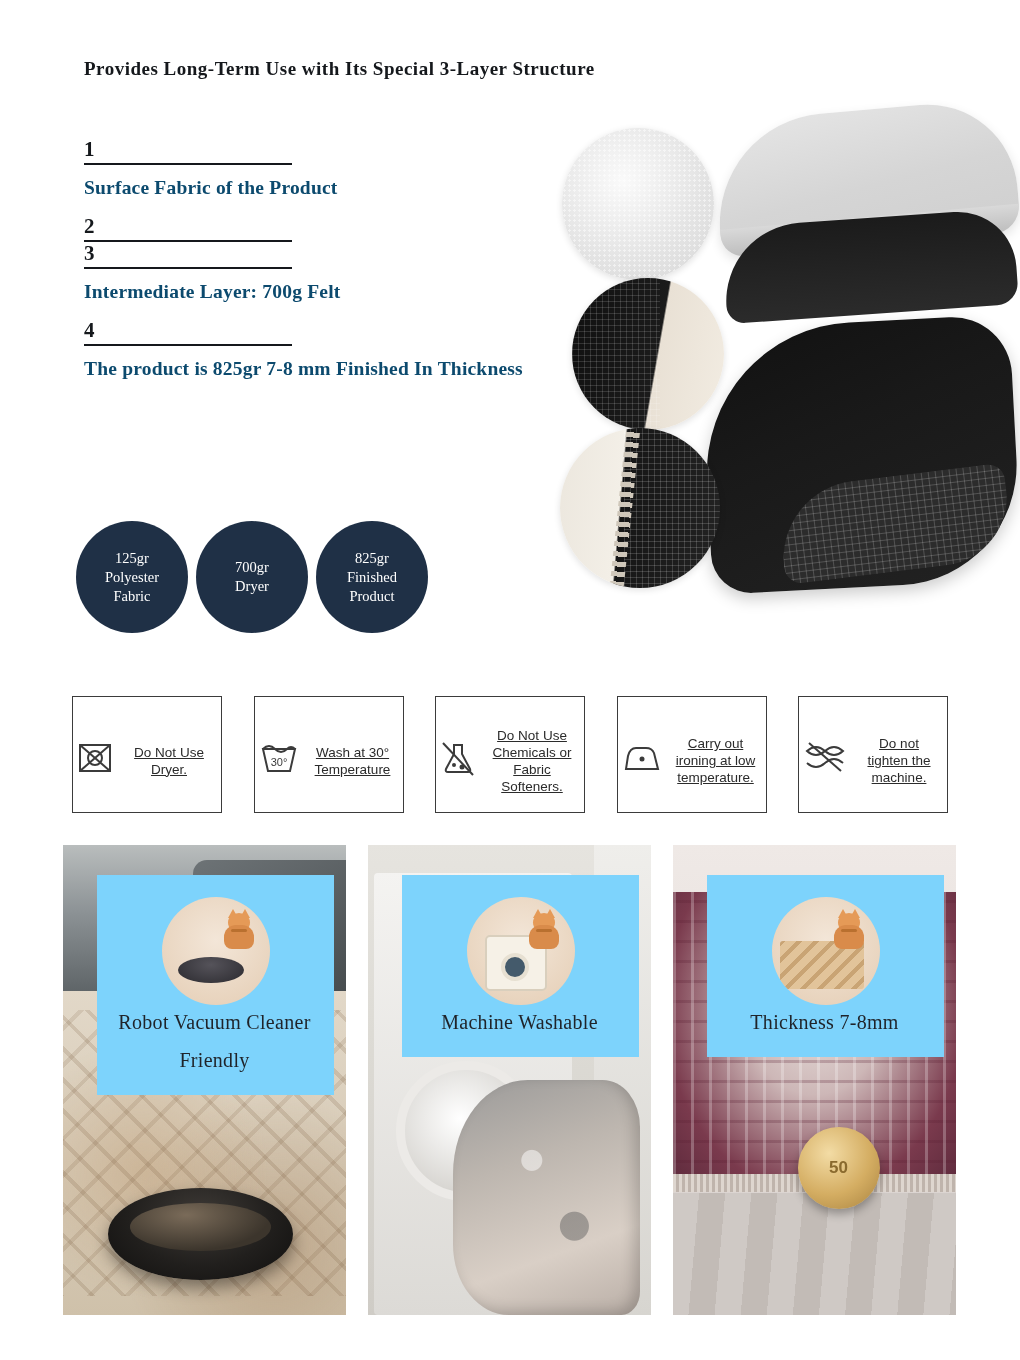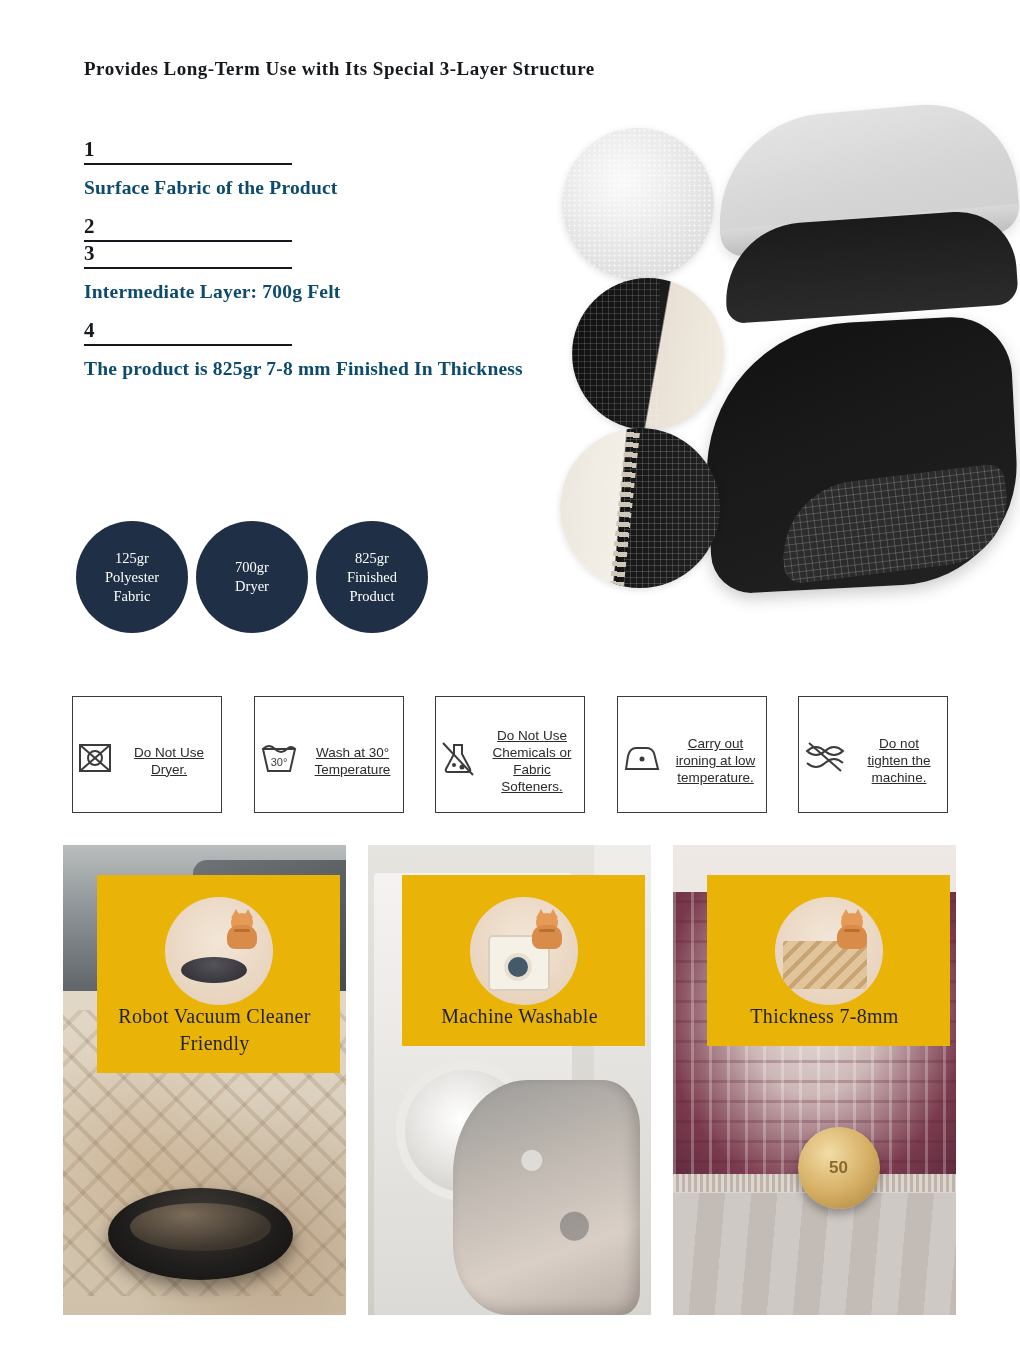--- a/index.html
+++ b/index.html
@@ -354,26 +354,26 @@
     display: flex; align-items: center; justify-content: center;
     font-family: "Liberation Sans", sans-serif;
     font-size: 17px; color: #8a6a2e; font-weight: bold;
   }
 
   .panel-caption {
     position: absolute;
     left: 34px;
     top: 30px;
     width: 215px;
-    background: #eab308;
-    padding: 128px 18px 16px 10px;
+    background: #7dd3fc;
+    padding: 128px 12px 16px 10px;
     text-align: center;
     font-family: "Liberation Serif", serif;
     font-size: 20px;
-    line-height: 27px;
+    line-height: 38px;
     color: #1f2329;
     letter-spacing: 0.3px;
   }
   .caption-avatar {
     position: absolute;
     left: 50%;
     top: 22px;
     transform: translateX(-50%);
     width: 108px;
     height: 108px;

